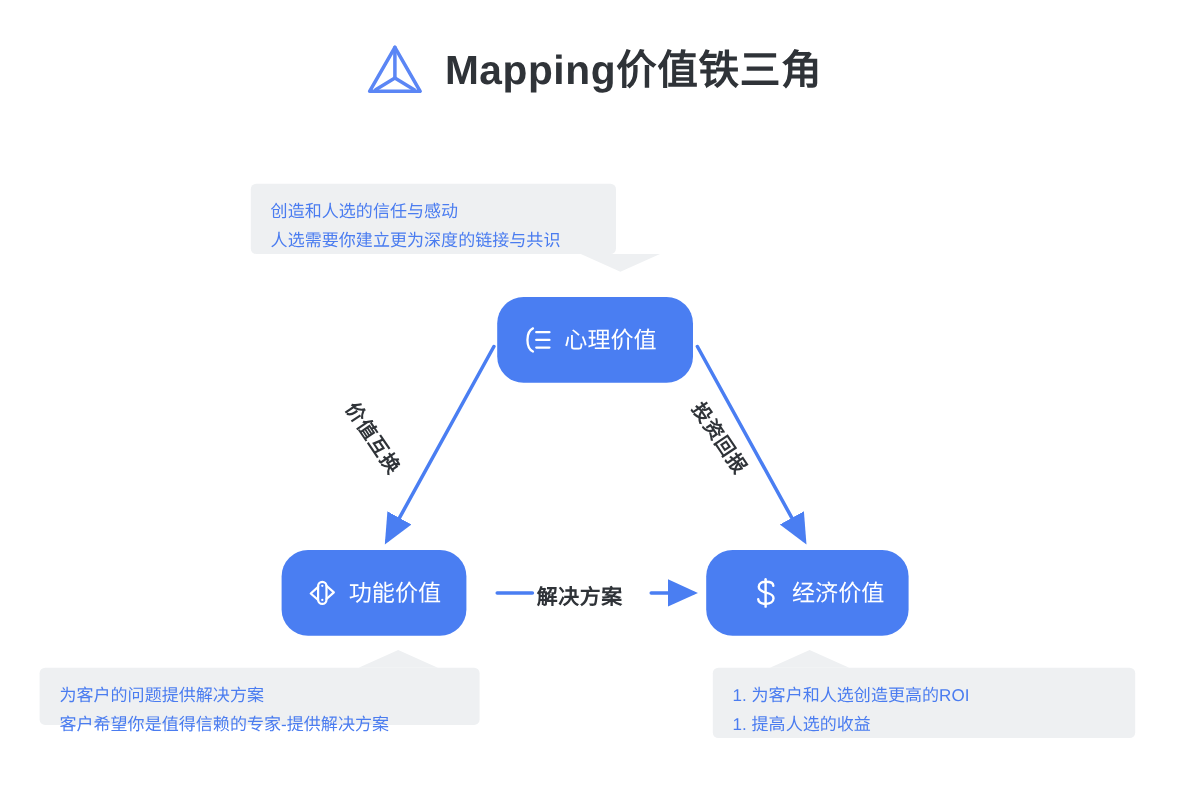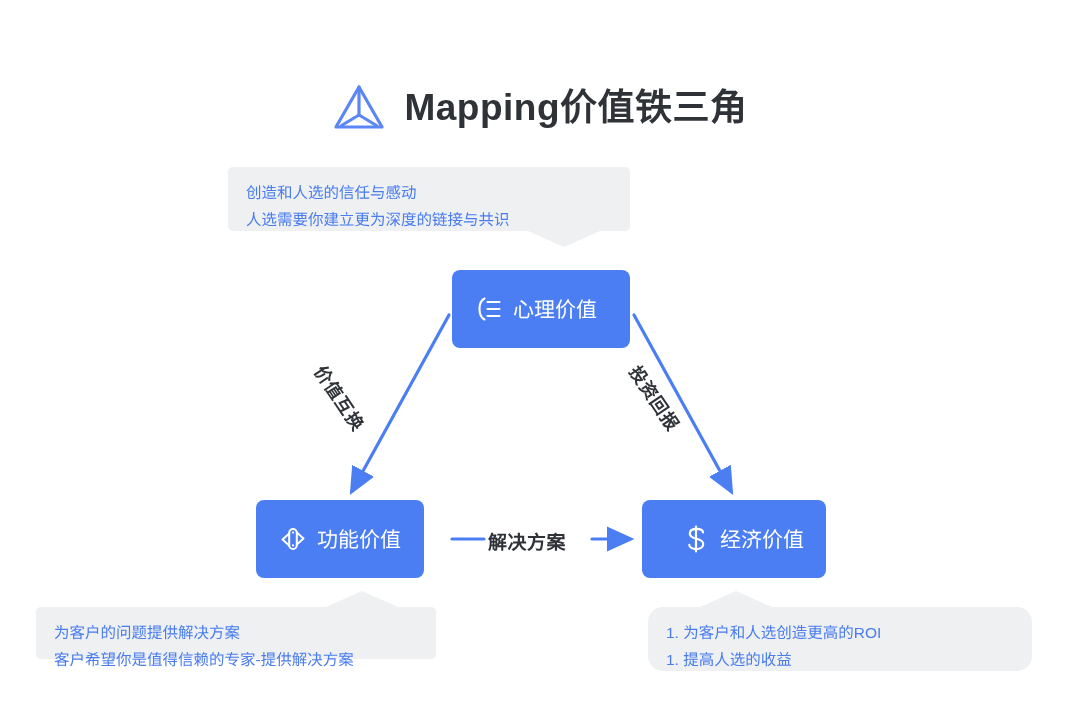--- a/index.html
+++ b/index.html
@@ -24,21 +24,20 @@
   
   .title-wrap {
     position: absolute;
     left: 0;
     top: 38px;
     width: 1080px;
     display: flex;
     align-items: center;
     justify-content: center;
     gap: 18px;
-    margin-top: 44px;
   }
   .title-icon {
     width: 54px;
     height: 50px;
     display: block;
     flex: none;
   }
   .title-text {
     font-size: 37px;
     font-weight: bold;
@@ -85,21 +84,21 @@
   }
   .notch-up {
     border-left: 36px solid transparent;
     border-right: 36px solid transparent;
     border-bottom: 16px solid #eef0f2;
   }
 
   #callout-top {
     left: 228px;
     top: 167px;
-    width: 402px;
+    width: 332px;
     height: 64px;
   }
   #callout-top .callout-notch {
     left: 300px;
     top: 64px;
   }
   #callout-bottom-left {
     left: 36px;
     top: 607px;
     width: 400px;
@@ -107,32 +106,31 @@
   }
   #callout-bottom-left .callout-notch {
     left: 290px;
     top: -16px;
   }
   #callout-bottom-right {
     left: 648px;
     top: 607px;
     width: 384px;
     height: 64px;
-    border-radius: 15px;
   }
   #callout-bottom-right .callout-notch {
     left: 52px;
     top: -16px;
   }
 
   
   .node {
     position: absolute;
     background: #4a7ef2;
-    border-radius: 8px;
+    border-radius: 24px;
     display: flex;
     align-items: center;
     gap: 7px;
     padding: 0 22px 0 20px;
     box-sizing: border-box;
     height: 78px;
   }
   .node-icon {
     width: 34px;
     height: 34px;

